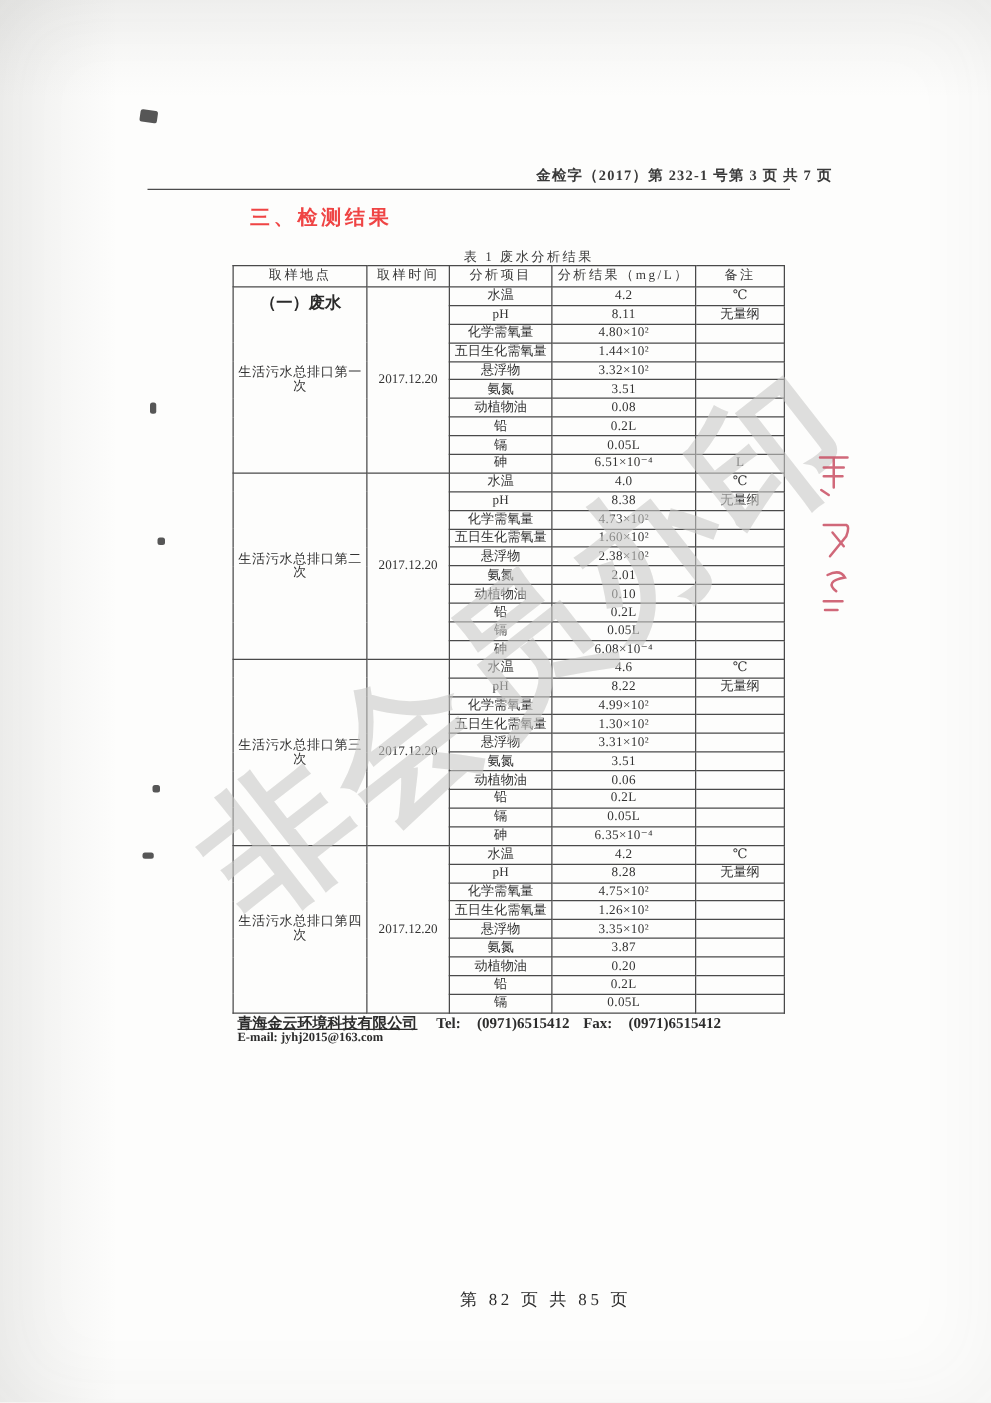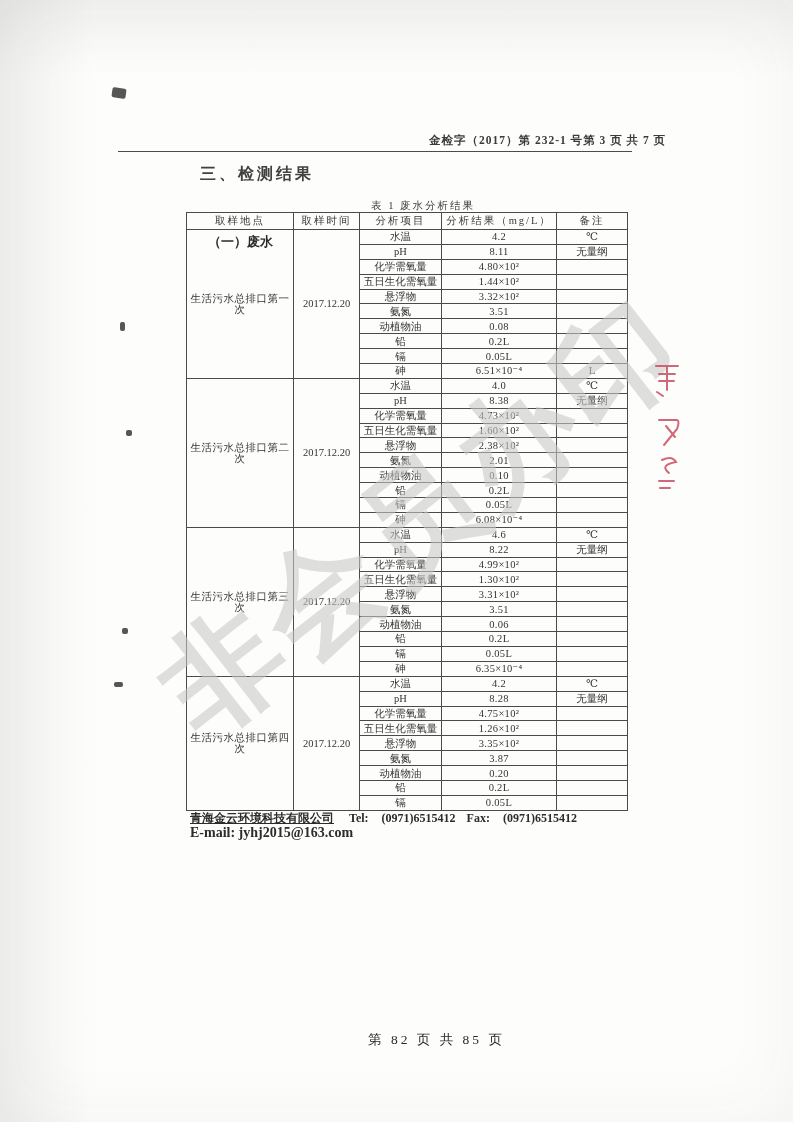--- a/index.html
+++ b/index.html
@@ -12,21 +12,21 @@
     background:linear-gradient(to right, rgba(120,120,115,0.10), rgba(120,120,115,0) 80%);}
   .top-shade{position:absolute;left:0;top:0;width:100%;height:92px;
     background:linear-gradient(to bottom, rgba(120,120,115,0.08), rgba(120,120,115,0) 85%);}
 
   .doc-header{position:absolute;left:192px;top:133px;width:438px;display:flex;
     justify-content:flex-end;font-size:11.5px;font-weight:bold;letter-spacing:1px;color:#3a3a3a;margin-left:36px;}
   .header-rule{position:absolute;left:118px;top:151px;width:514px;height:0;
     border-top:1.6px solid #4c4c4c;}
 
   .section-title{position:absolute;left:200px;top:164px;font-size:16px;font-weight:bold;
-    letter-spacing:3px;color:#404040;}
+    letter-spacing:3px;color:#ef4444;}
   .subsection-title{position:absolute;left:208px;top:193px;font-size:13px;font-weight:bold;color:#2a2a2a;margin-top:40px;}
   .table-title{position:absolute;left:371px;top:199px;font-size:10.5px;letter-spacing:2px;color:#3c3c3c;}
 
   table.analysis{border-collapse:collapse;table-layout:fixed;position:absolute;
     left:186px;top:212px;width:441px;font-size:10.5px;color:#333;}
   table.analysis th, table.analysis td{
     border:1px solid #4a4a4a;text-align:center;vertical-align:middle;
     padding:0 2px;height:13.9px;line-height:1.05;font-weight:normal;overflow:hidden;}
   table.analysis th{height:16px;letter-spacing:2px;color:#3a3a3a;}
   td.loc{letter-spacing:0.5px;margin-left:37px;}
@@ -36,21 +36,21 @@
     position:absolute;left:82px;top:438px;width:680px;text-align:center;
     font-family:"Liberation Sans","DejaVu Sans",sans-serif;font-size:118px;font-weight:bold;
     color:#c9c9c7;opacity:0.58;letter-spacing:6px;white-space:nowrap;
     transform:rotate(-38deg);transform-origin:center;pointer-events:none;z-index:4;}
 
   .stamp{position:absolute;left:649px;top:360px;z-index:5;opacity:0.85;}
 
   .footer-line1{position:absolute;left:190px;top:810px;font-size:12px;font-weight:bold;color:#2c2c2c;}
   .footer-line1 .company{text-decoration:underline;margin-right:4px;}
   .footer-line1 .lbl{margin-left:8px;margin-right:10px;}
-  .footer-line2{position:absolute;left:190px;top:825px;font-size:14px;font-weight:bold;color:#2c2c2c;}
+  .footer-line2{position:absolute;left:190px;top:825px;font-size:10px;font-weight:bold;color:#2c2c2c;}
 
   .page-number{position:absolute;left:0;top:1031px;width:100%;text-align:center;
     font-size:13.5px;letter-spacing:3px;color:#2a2a2a;padding-left:40px;}
 
   .speck{position:absolute;background:#383838;border-radius:2px;opacity:0.85;}
 </style>
 </head>
 <body>
 
 <div class="page">

